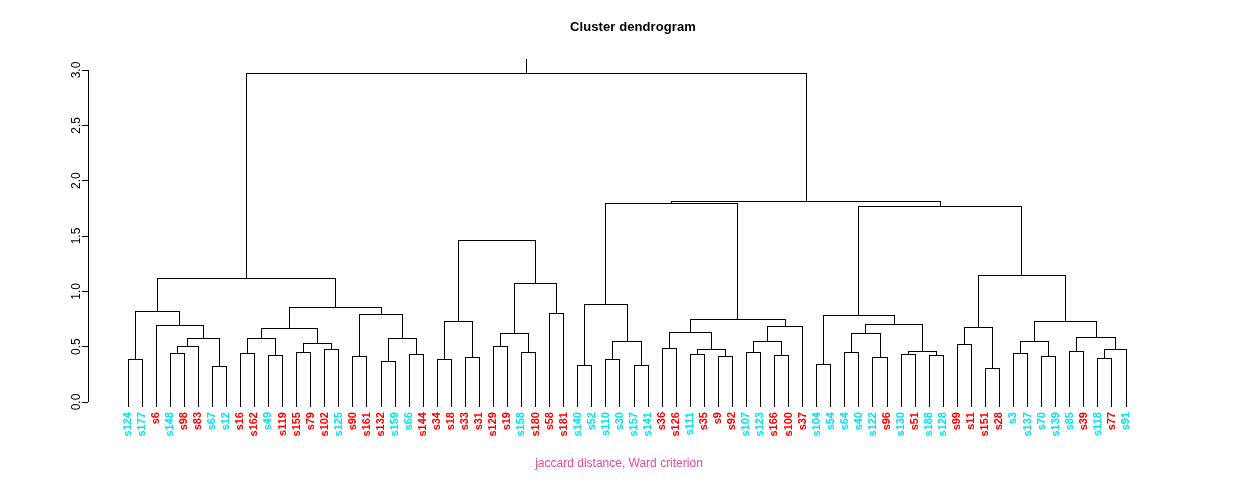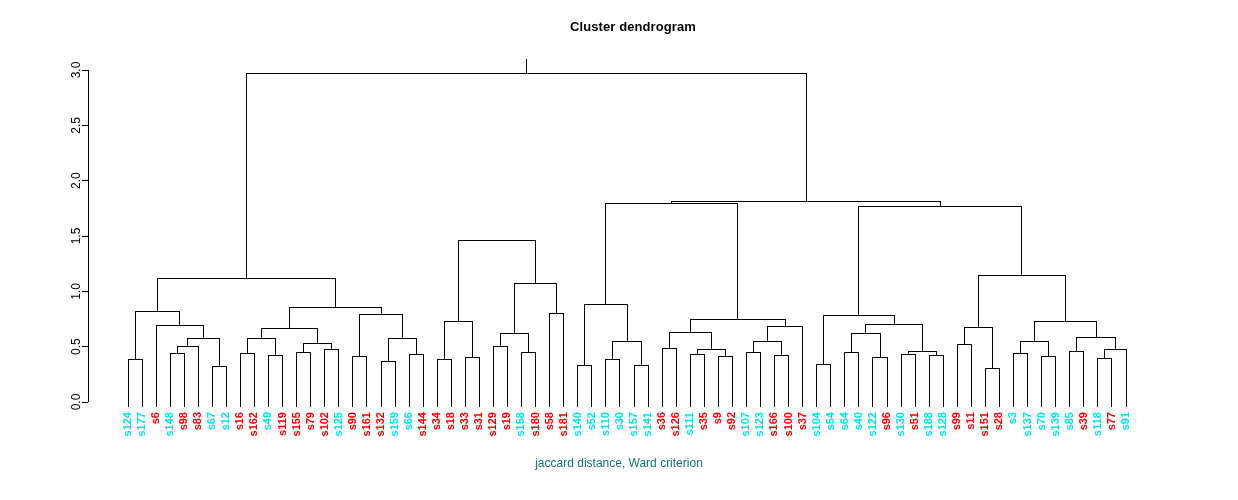--- a/index.html
+++ b/index.html
@@ -26,21 +26,21 @@
     color: #000000;
     letter-spacing: 0.1px;
   }
   #x-axis-label {
     position: absolute;
     left: 0;
     top: 456px;
     width: 1238px;
     text-align: center;
     font-size: 12px;
-    color: #0f766e;
+    color: #ec4899;
   }
   svg#dendro {
     position: absolute;
     left: 0;
     top: 0;
   }
   .tree-line {
     stroke: #000000;
     stroke-width: 1;
     fill: none;

